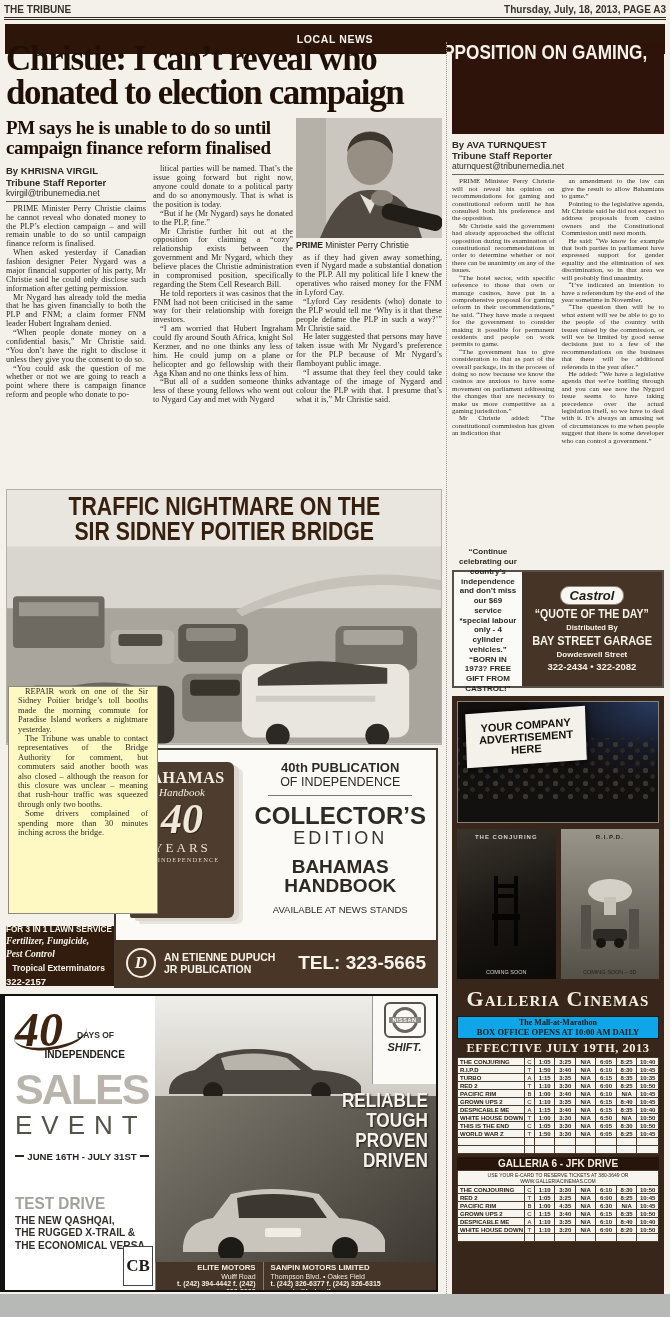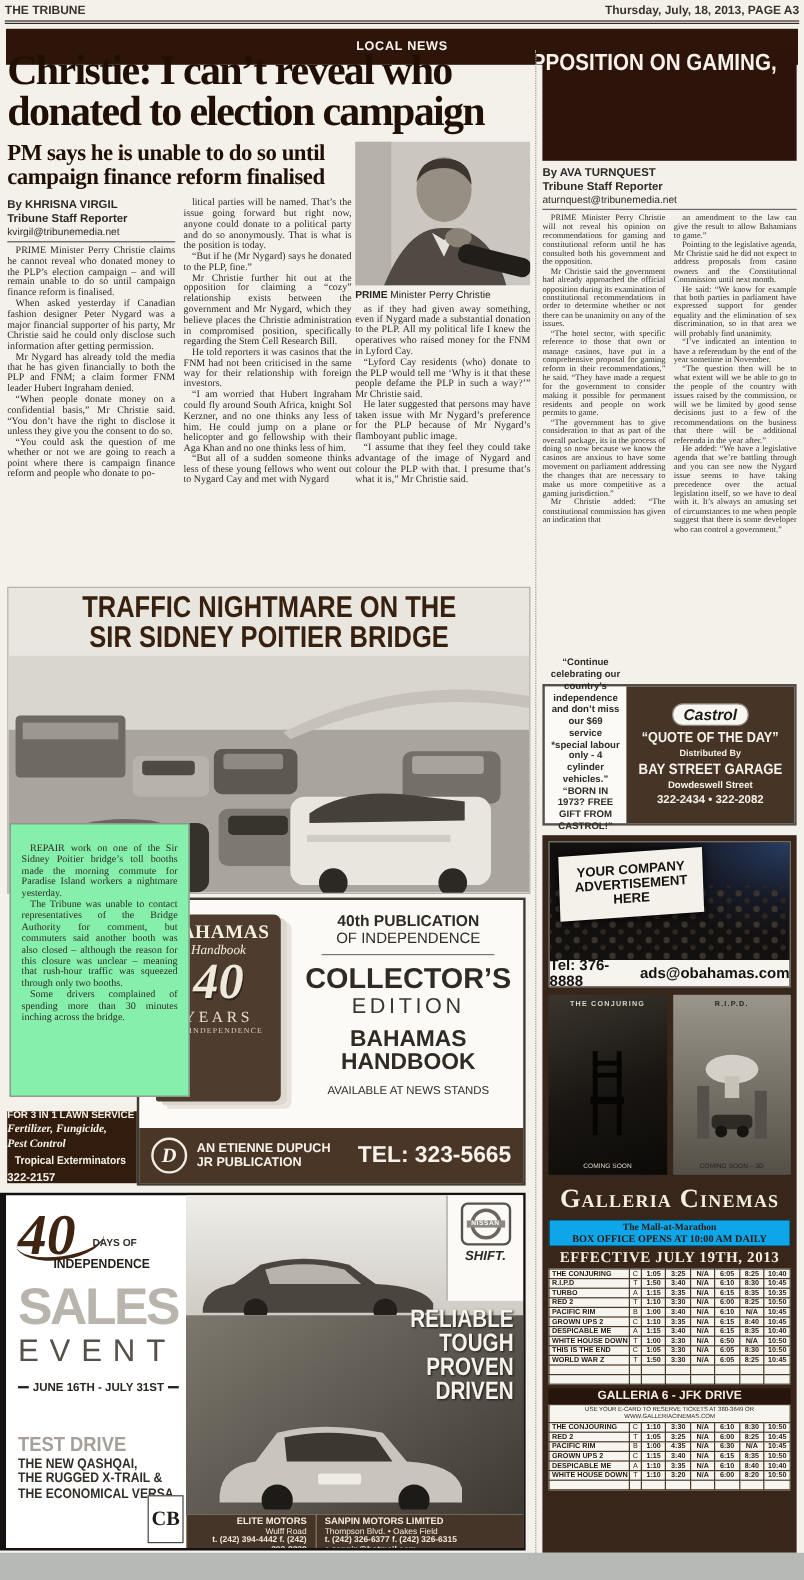--- a/index.html
+++ b/index.html
@@ -21,21 +21,21 @@
 .byline .em{font-weight:normal;font-size:8.5px}
 .photo-block{width:146px;margin-left:2px}
 .photo-block svg{display:block}
 .caption{font-family:"Liberation Sans",sans-serif;font-size:8.5px;margin:2px 0 4px;color:#2b2620}
 .photo-block .col{width:146px}
 
 .traffic{position:absolute;left:6px;top:489px;width:436px;border:1px solid #b5b1a9;background:#e9e6e0}
 .traffic-banner{padding:4px 0 2px;text-align:center;font-family:"Liberation Sans",sans-serif;font-weight:bold;color:#38200f;font-size:25px;line-height:1.0}
 .cond{display:inline-block;transform:scaleX(.85);transform-origin:center;white-space:nowrap}
 .traffic svg{display:block}
-.repair{position:absolute;left:8px;top:686px;width:150px;height:228px;background:#86efac;border:1px solid #8d8a84;padding:15px 9px;font-size:8.4px;line-height:1.12;text-align:justify;z-index:3;overflow:hidden}
+.repair{position:absolute;left:8px;top:686px;width:150px;height:228px;background:#fef9c3;border:1px solid #8d8a84;padding:0 9px;font-size:8.4px;line-height:1.12;text-align:justify;z-index:3;overflow:hidden}
 
 .lawn{position:absolute;left:6px;top:926px;width:125px;height:60px;background:#311c0e;color:#f7f3ea;z-index:2;display:flex;flex-direction:column;justify-content:center;gap:3px}
 .lawn .t{font-family:"Liberation Sans",sans-serif;font-weight:bold;font-size:8.2px}
 .lawn .i{font-style:italic;font-weight:bold;font-size:9.5px;line-height:1}
 .lawn .n{font-family:"Liberation Sans",sans-serif;font-weight:bold;font-size:9.5px;transform:scaleX(.9)}
 .lawn .p{font-family:"Liberation Sans",sans-serif;font-weight:bold;font-size:9.5px}
 
 .handbook{position:absolute;left:114px;top:748px;width:324px;height:240px;background:#fcfaf6;border:2px solid #3f3a33;z-index:2;display:flex;flex-direction:column}
 .hb-main{flex:1;display:flex;padding:8px 10px 4px}
 .hb-book{width:130px;position:relative}
@@ -222,21 +222,21 @@
       <span class="cond">OPPOSITION ON GAMING,</span>
       <span class="cond">CONSTITUTIONAL REFORM</span>
     </div>
     <div class="sb-byline">
       <div>By AVA TURNQUEST</div>
       <div>Tribune Staff Reporter</div>
       <div class="em">aturnquest@tribunemedia.net</div>
     </div>
     <div class="sb-cols">
       <div class="sb-col">
-          <p>PRIME Minister Perry Christie will not reveal his opinion on recommendations for gaming and constitutional reform until he has consulted both his government and the opposition.</p>
+          <p>PRIME Minister Perry Christie will not reveal his opinion on recommendations for gaming and constitutional reform until he has consulted both his preference and the opposition.</p>
           <p>Mr Christie said the government had already approached the official opposition during its examination of constitutional recommendations in order to determine whether or not there can be unanimity on any of the issues.</p>
           <p>“The hotel sector, with specific reference to those that own or manage casinos, have put in a comprehensive proposal for gaming reform in their recommendations,” he said. “They have made a request for the government to consider making it possible for permanent residents and people on work permits to game.</p>
           <p>“The government has to give consideration to that as part of the overall package, its in the process of doing so now because we know the casinos are anxious to have some movement on parliament addressing the changes that are necessary to make us more competitive as a gaming jurisdiction.”</p>
           <p>Mr Christie added: “The constitutional commission has given an indication that</p>
         </div>
       <div class="sb-col">
           <p>an amendment to the law can give the result to allow Bahamians to game.”</p>
           <p>Pointing to the legislative agenda, Mr Christie said he did not expect to address proposals from casino owners and the Constitutional Commission until next month.</p>
           <p>He said: “We know for example that both parties in parliament have expressed support for gender equality and the elimination of sex discrimination, so in that area we will probably find unanimity.</p>
           <p>“I’ve indicated an intention to have a referendum by the end of the year sometime in November.</p>
@@ -264,24 +264,20 @@
     </div>
 
     <div class="brown">
       <div class="company">
         <div class="glow"></div>
         <div class="crowd"></div>
         <div class="screen">
           <span>YOUR COMPANY</span>
           <span>ADVERTISEMENT</span>
           <span>HERE</span>
-        </div>
-        <div class="tel-strip">
-          <span>Tel: 376-8888</span>
-          <span>ads@obahamas.com</span>
         </div>
       </div>
 
       <div class="posters">
         <div class="poster conj">
           <div class="ptitle">THE CONJURING</div>
           <svg width="56" height="80" viewBox="0 0 56 80">
             <rect x="16" y="6" width="4" height="40" fill="#060504"></rect>
             <rect x="36" y="6" width="4" height="40" fill="#060504"></rect>
             <rect x="16" y="14" width="24" height="4" fill="#060504"></rect>

